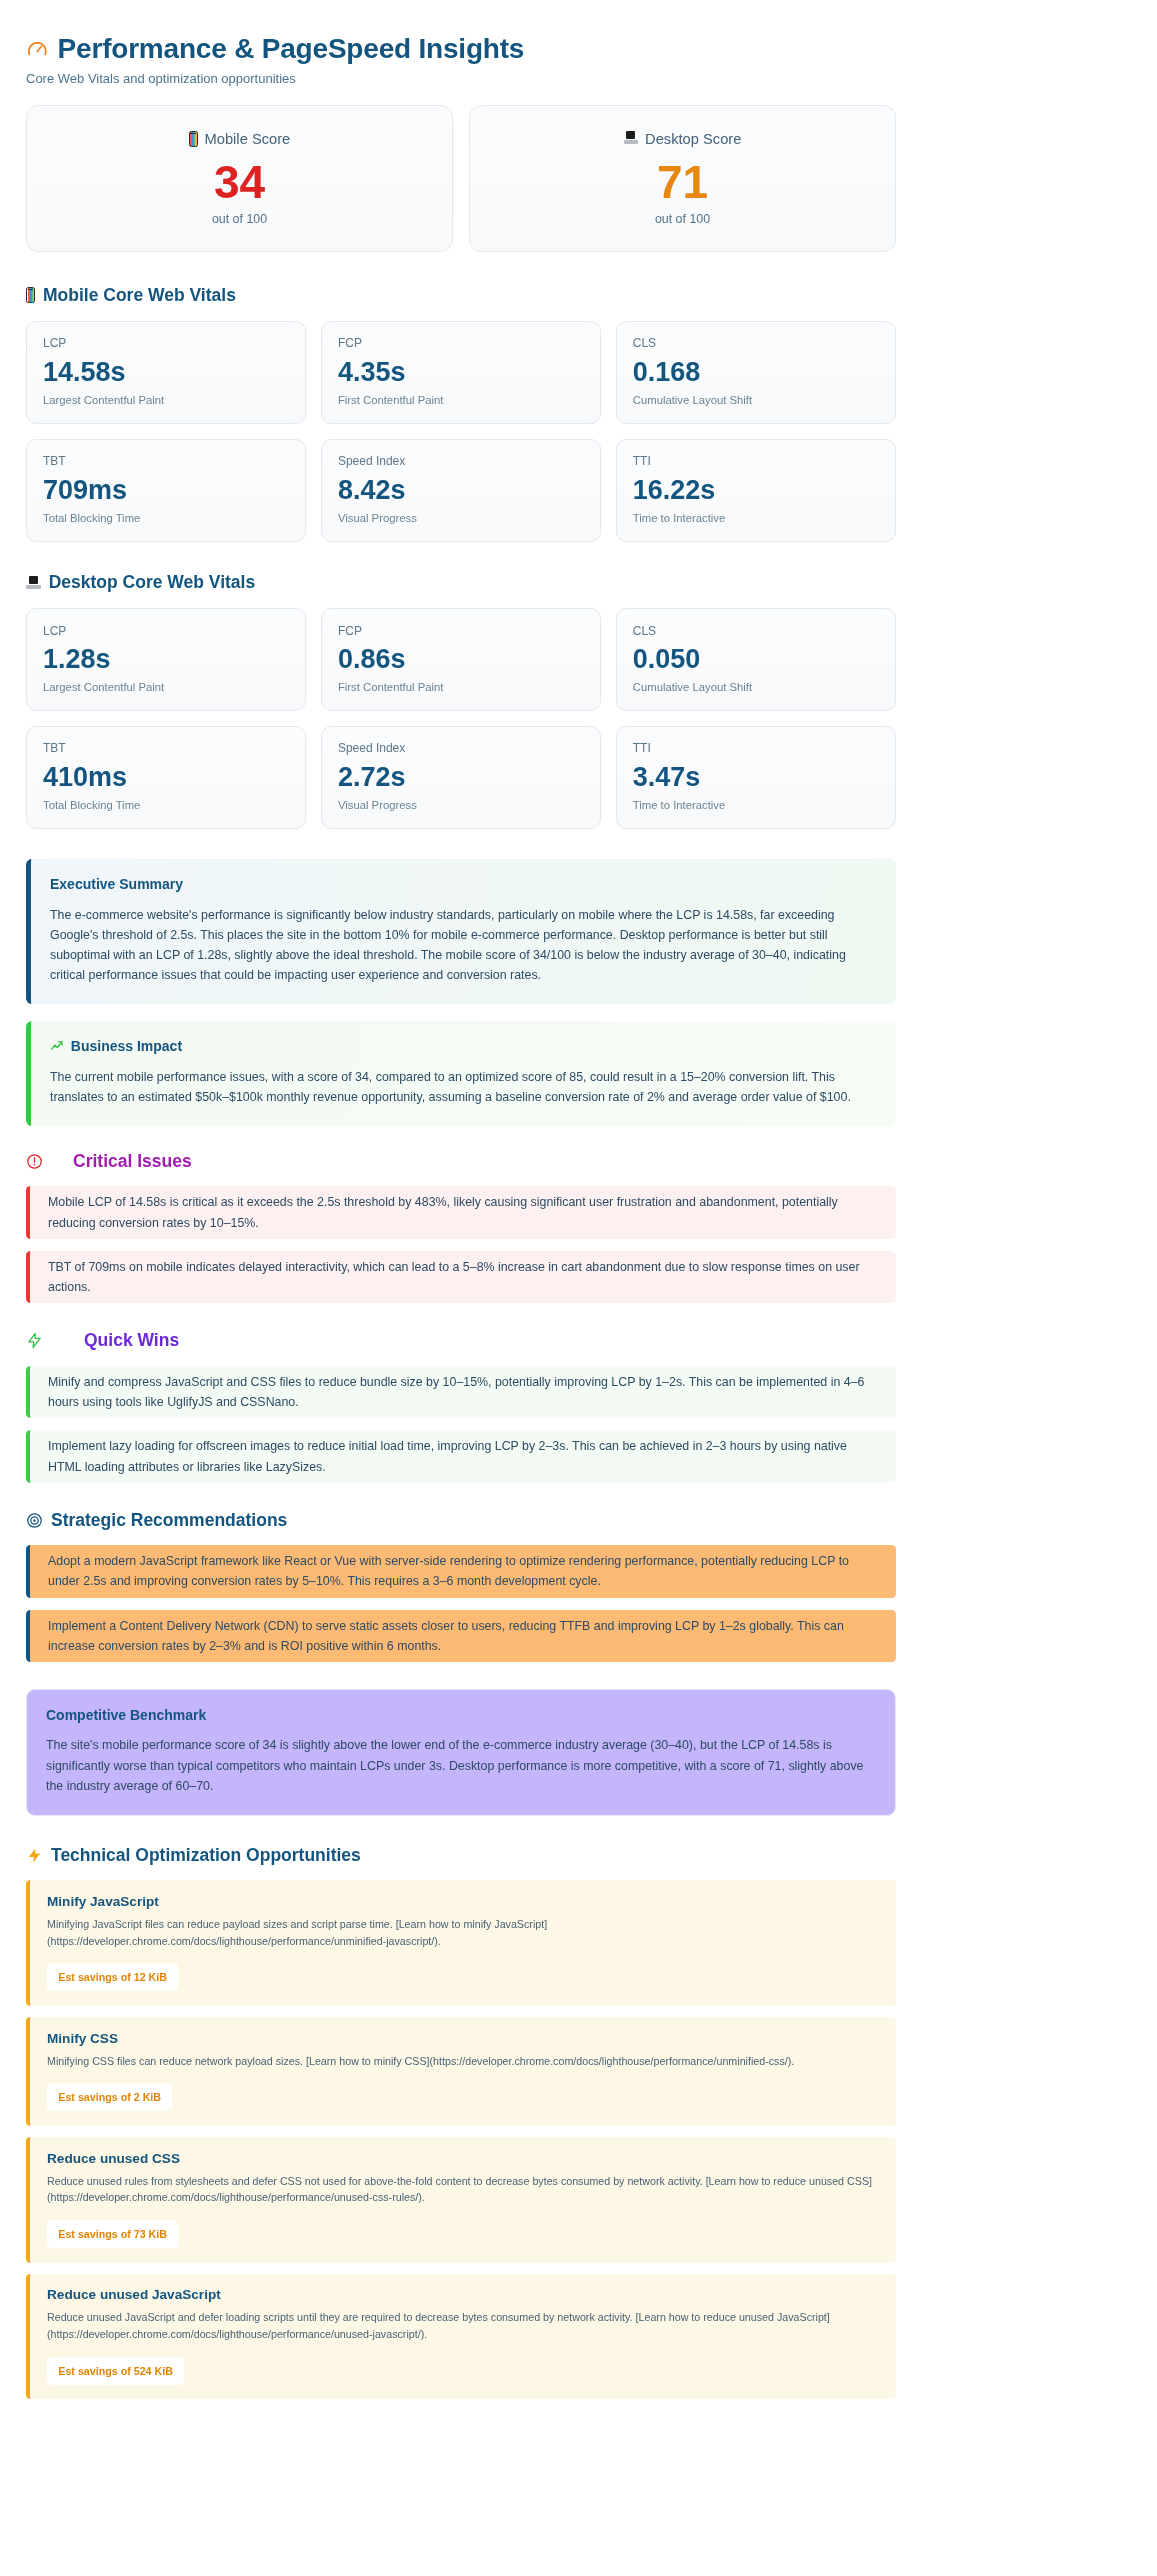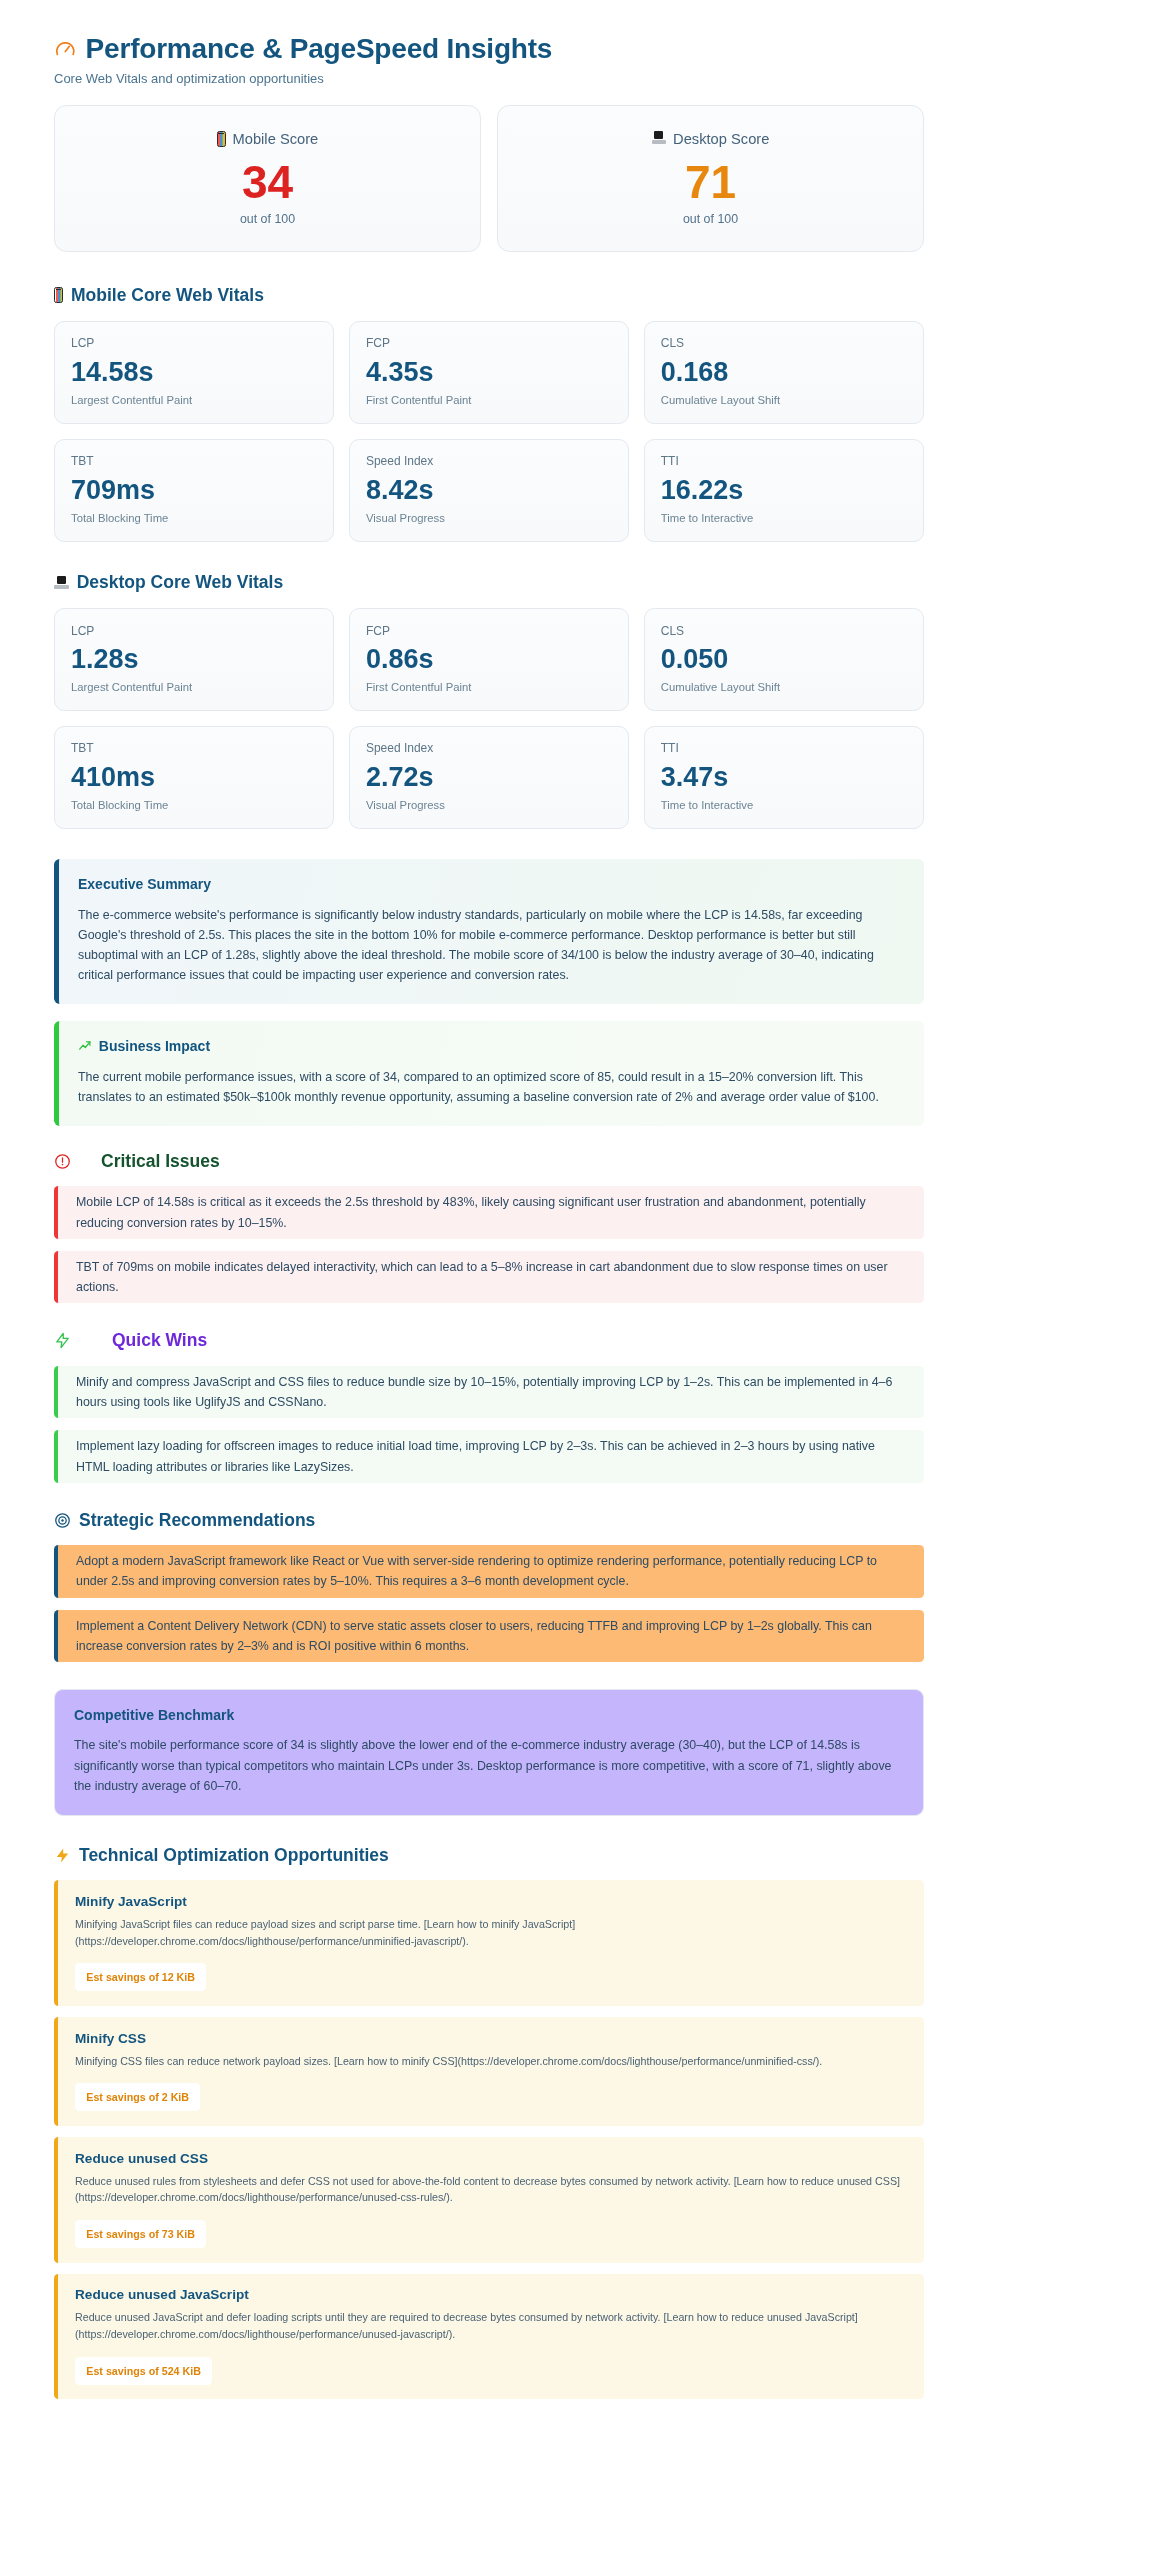--- a/index.html
+++ b/index.html
@@ -4,21 +4,21 @@
 <style>
   * { box-sizing: border-box; margin: 0; padding: 0; }
   html, body {
     width: 1158px;
     background: #ffffff;
     font-family: "Liberation Sans", sans-serif;
     color: #1f3a54;
   }
   body { padding: 0 0 34px 0; }
 
-  .page { width: 922px; padding: 34px 26px 0 26px; margin-left: 28px; }
+  .page { width: 922px; padding: 34px 26px 0 26px; }
 
   
   .hdr { margin-bottom: 19px; }
   .hdr-title-row { display: flex; align-items: center; gap: 9px; }
   .gauge-icon { width: 22.6px; height: 22.6px; flex: 0 0 22.6px; position: relative; top: 1.1px; }
   .hdr-title {
     font-size: 28px; font-weight: 700; color: #13557f; letter-spacing: -0.2px;
     line-height: 1.05;
   }
   .hdr-sub { font-size: 13px; color: #4b7490; margin-top: 8px; margin-left: 0px; }
@@ -60,21 +60,21 @@
     content:""; position:absolute; left:0; bottom:0; width:14.7px; height:3.4px;
     background:#b6bcc2; border-radius:1.1px;
   }
 
   
   .sect-h {
     font-size: 17.5px; font-weight: 700; color: #13557f;
     display: flex; align-items: center; gap: 8px;
     margin: 0 0 14.7px 0;
   }
-  .sect-h.red { color: #14532d; gap: 30px; }
+  .sect-h.red { color: #a21caf; gap: 30px; }
   .sect-h.green { color: #6d28d9; gap: 41px; }
 
   
   .vitals { display: grid; grid-template-columns: repeat(3, 1fr); gap: 14.7px 14.7px; margin-bottom: 30.5px; }
   .vital {
     background: linear-gradient(180deg,#fbfcfd 0%,#f7f9fb 100%);
     border: 1.1px solid #e3e9ef; border-radius: 10.2px;
     padding: 14.7px 16px 17px 16px;
   }
   .vital-key { font-size: 12px; color: #5d7688; }

